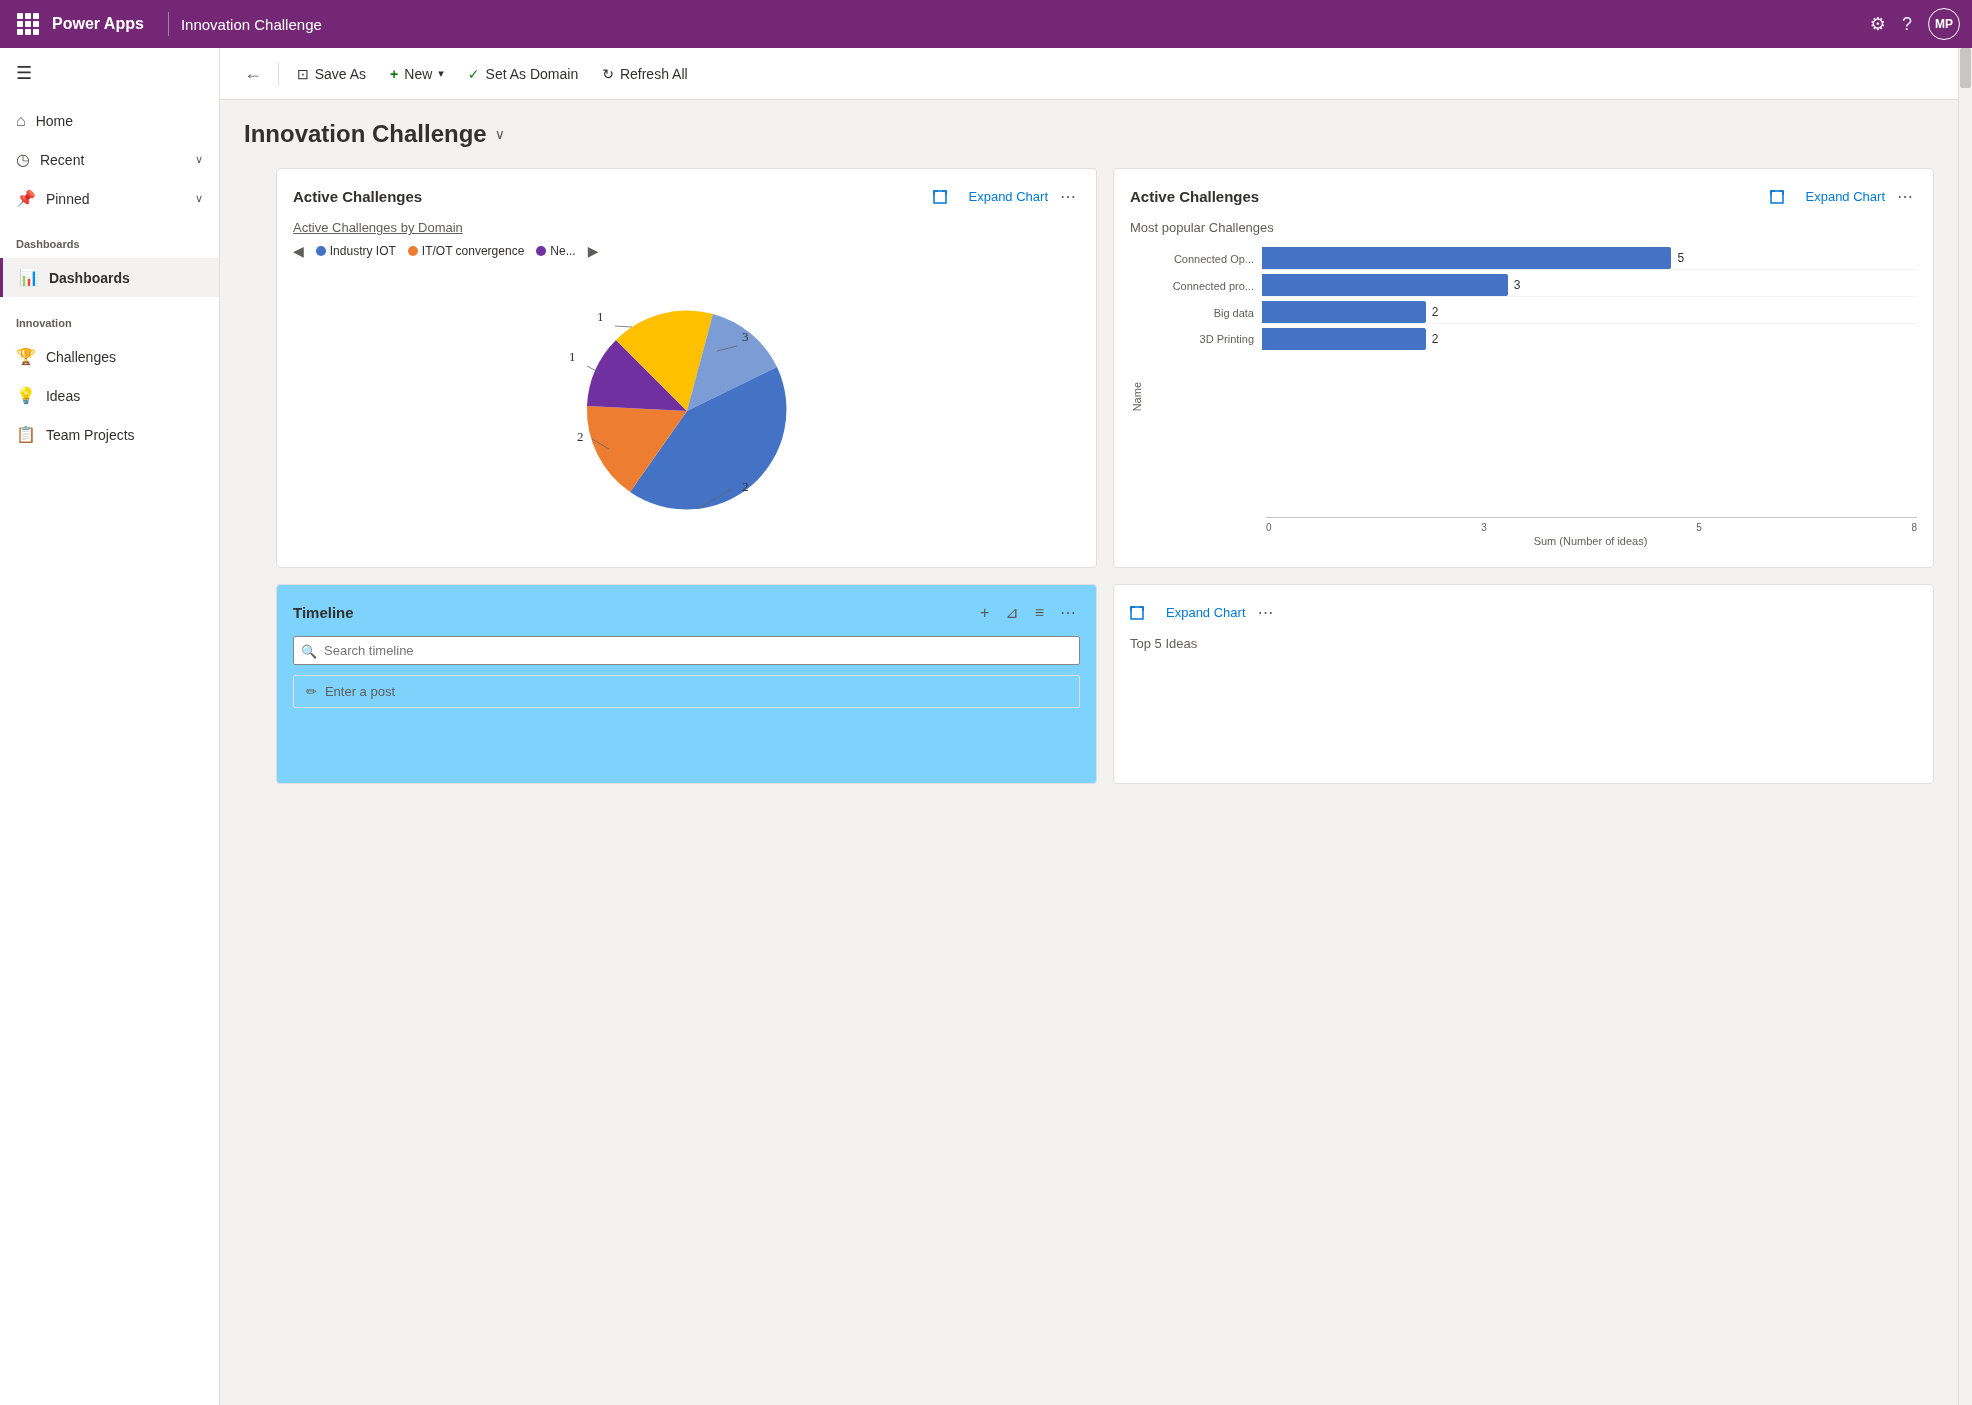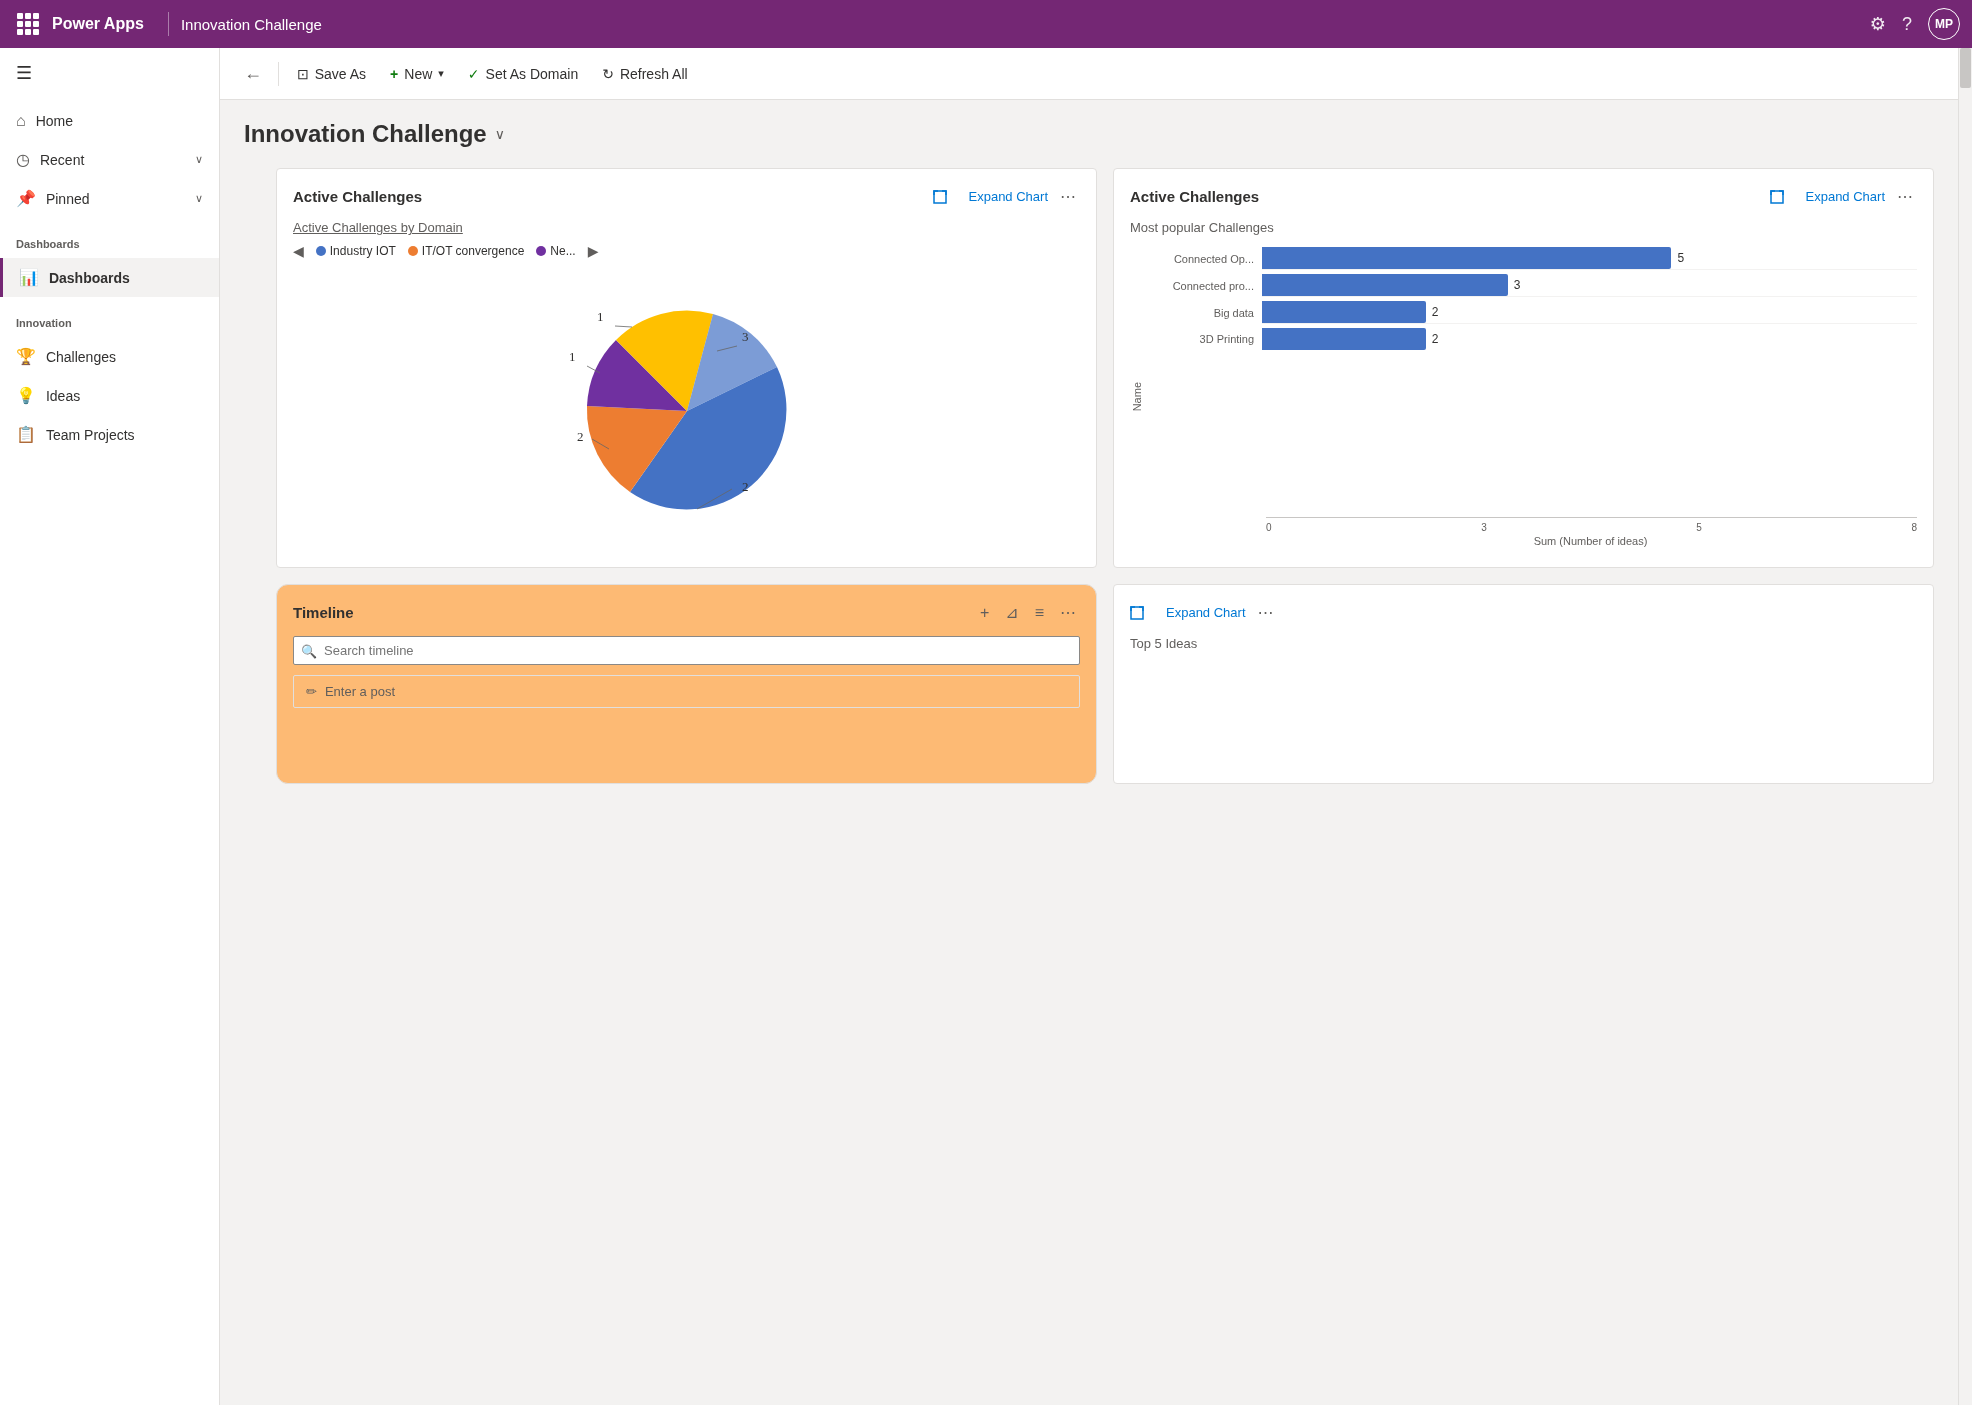--- a/index.html
+++ b/index.html
@@ -120,21 +120,21 @@
 
     
     .pie-container {
       display: flex; justify-content: center; align-items: center;
       height: 280px; position: relative;
     }
     .most-popular-title { font-size: 13px; color: #605e5c; margin-bottom: 12px; }
 
     
     .timeline-card {
-      background: #fdba74; border: 1px solid #e1dfdd; border-radius: 12px;
+      background: #7dd3fc; border: 1px solid #e1dfdd; border-radius: 4px;
       padding: 16px; min-height: 200px;
     }
     .timeline-header { display: flex; align-items: center; gap: 8px; margin-bottom: 12px; }
     .timeline-title { font-size: 15px; font-weight: 600; color: #323130; flex: 1; }
     .timeline-icon-btn { background: transparent; border: none; cursor: pointer; color: #605e5c; font-size: 16px; padding: 2px 4px; }
     .timeline-search-input {
       border: 1px solid #8a8886; border-radius: 2px; padding: 6px 10px;
       width: 100%; font-size: 13px; color: #323130; outline: none;
     }
     .timeline-post-area {

